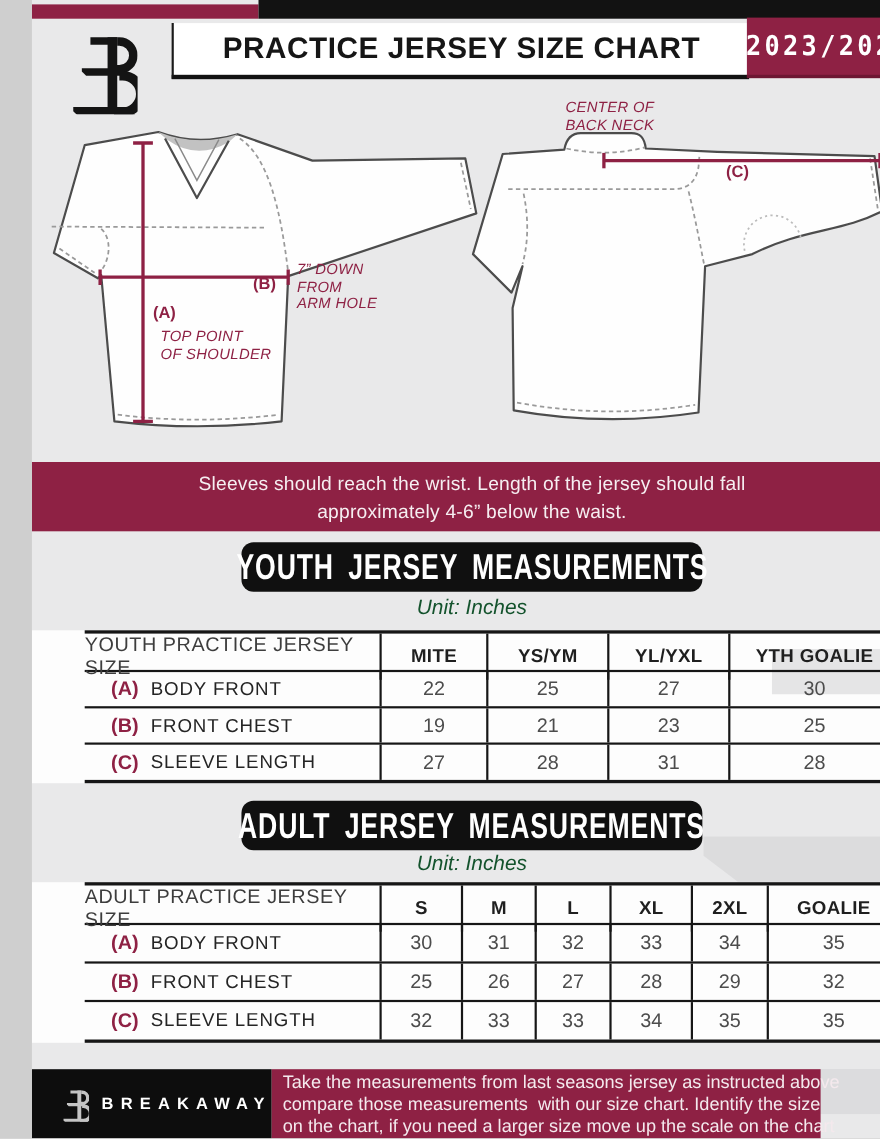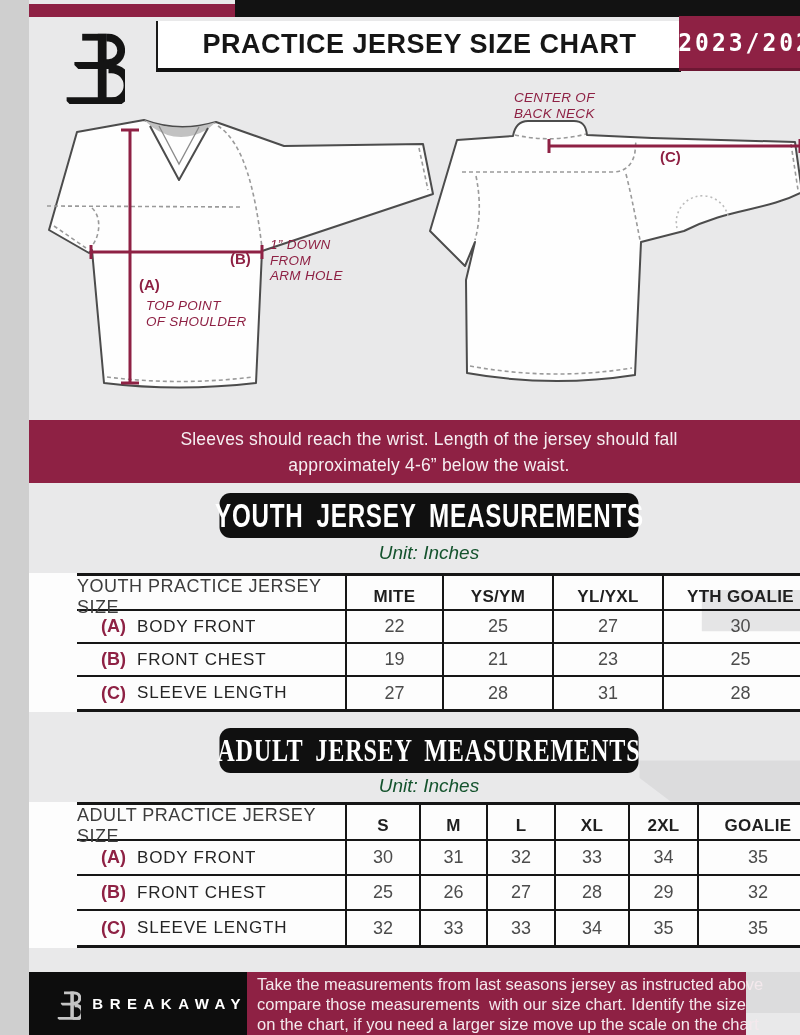--- a/index.html
+++ b/index.html
@@ -34,21 +34,21 @@
   .lower{position:absolute;left:0;top:483px;width:800px;height:489px;}
   .stripe{position:absolute;left:0;width:800px;background:#fdfdfd;}
   .stripe-youth{top:90px;height:139px;}
   .stripe-adult{top:319px;height:146px;}
   .watermark{position:absolute;left:455px;top:60px;width:560px;height:470px;color:#d2d2d4;opacity:.55;pointer-events:none;}
 
   .pill{position:absolute;left:50%;transform:translateX(-50%);width:419px;height:45px;background:#101010;
         border-radius:11px;display:flex;align-items:center;justify-content:center;}
   .pill span{display:inline-block;color:#fff;font-weight:bold;font-size:31px;letter-spacing:1px;
              word-spacing:7px;transform:scaleX(.78) scaleY(1.05);white-space:nowrap;}
-  .pill-youth{top:10px;} .pill-adult{top:245px;font-family:Liberation Serif, serif;}
+  .pill-youth{top:10px;} .pill-adult{top:245px;}
   .unit{position:absolute;left:0;width:800px;text-align:center;font-style:italic;font-size:19px;color:#14532d;}
   .unit-youth{top:59px;} .unit-adult{top:292px;}
 
   .table{position:absolute;left:48px;width:740px;border-top:3px solid #161616;border-bottom:3px solid #161616;}
   .table-youth{top:90px;}
   .table-adult{top:319px;}
   .trow{display:grid;border-bottom:2px solid #161616;}
   .trow:last-child{border-bottom:none;}
   .yt-cols{grid-template-columns:268px 97px 110px 110px 155px;}
   .ad-cols{grid-template-columns:268px 74px 67px 68px 74px 69px 120px;}
@@ -154,21 +154,21 @@
     </g>
   </svg>
 
   <div class="ann ann-key" style="left:110px;top:276px;">(A)</div>
   <div class="ann ann-cap" style="left:117px;top:298px;">
     <div>TOP POINT</div>
     <div>OF SHOULDER</div>
   </div>
   <div class="ann ann-key" style="left:201px;top:250px;">(B)</div>
   <div class="ann ann-cap" style="left:241px;top:237px;">
-    <div>1” DOWN</div>
+    <div>7” DOWN</div>
     <div>FROM</div>
     <div>ARM HOLE</div>
   </div>
   <div class="ann ann-key" style="left:631px;top:148px;">(C)</div>
   <div class="ann ann-cap" style="left:485px;top:90px;">
     <div>CENTER OF</div>
     <div>BACK NECK</div>
   </div>
 
   <div class="banner">

